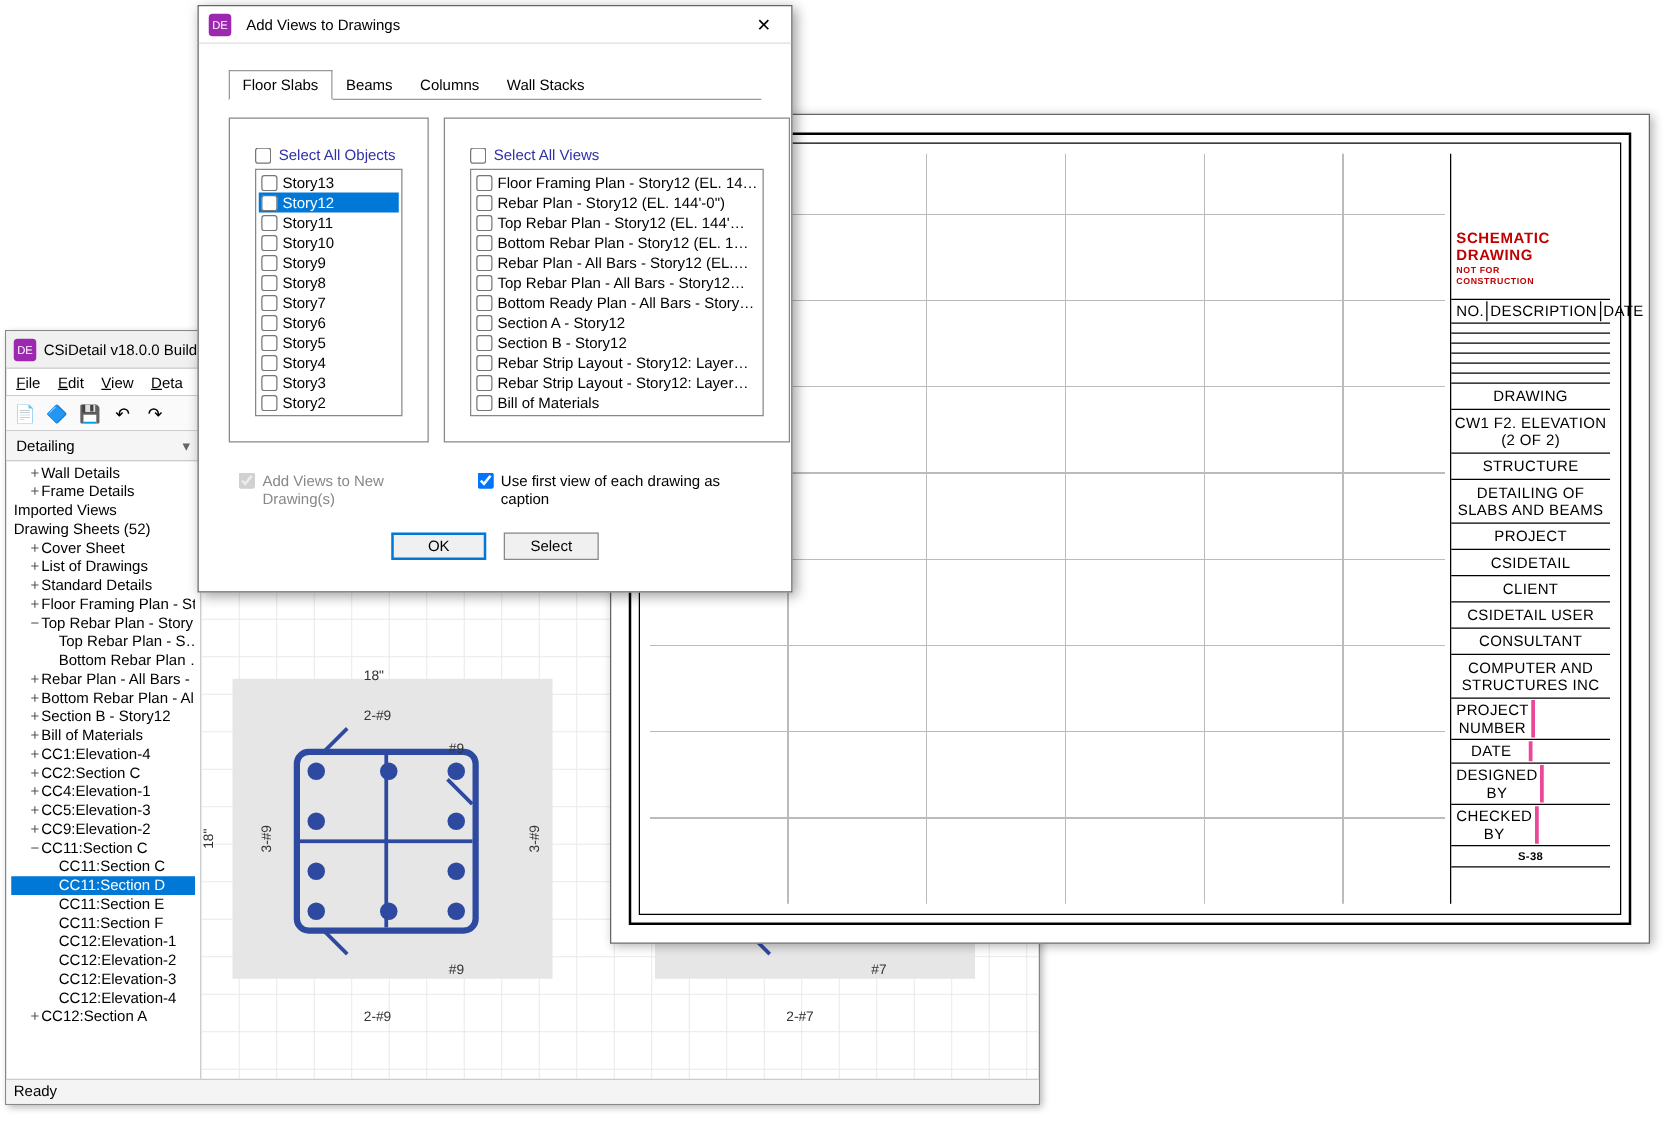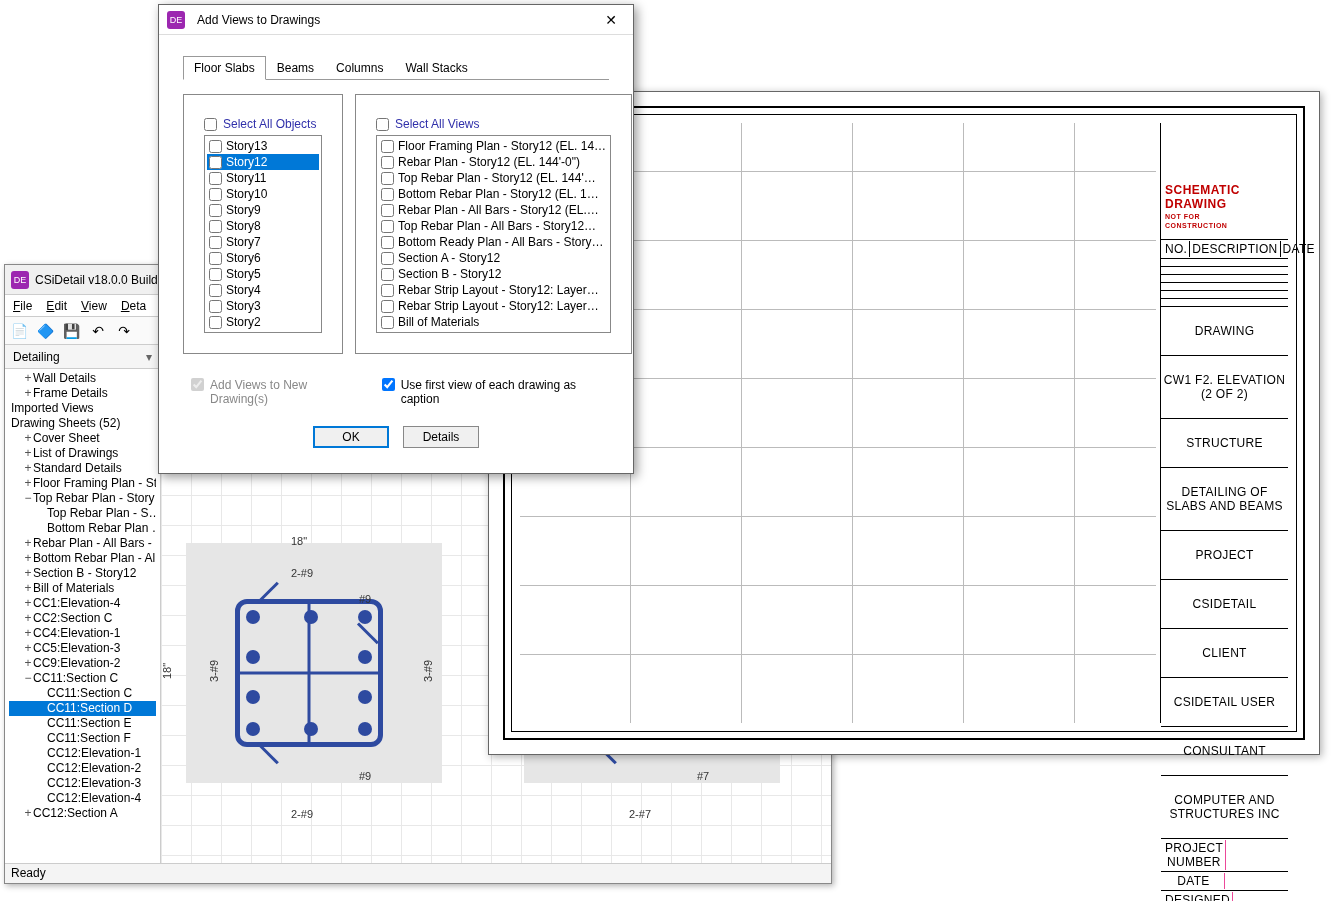--- a/index.html
+++ b/index.html
@@ -101,27 +101,27 @@
 .sheet-plan { position: absolute; left: 8px; top: 8px; right: 140px; bottom: 8px;
   background-image:
     repeating-linear-gradient(0deg, transparent 0, transparent 68px, #bbb 68px, #bbb 69px),
     repeating-linear-gradient(90deg, transparent 0, transparent 110px, #bbb 110px, #bbb 111px);
   background-color: #fff;
 }
 .sheet-title-block { position: absolute; right: 8px; top: 8px; bottom: 8px; width: 128px; border-left: 1px solid #000; display:flex; flex-direction: column; }
 .tb-stamp { text-align: left; color: #c00000; font-weight: bold; font-size: 8px; padding: 60px 4px 10px; letter-spacing: 0.5px; }
 .tb-stamp .l2 { font-size: 7px; margin-top: 2px; }
 .tb-table { flex:1; display:flex; flex-direction: column; font-size: 6px; }
-.tb-row { border-top: 1px solid #000; padding: 17px 2px; text-align: center; letter-spacing: 0.3px; }
+.tb-row { border-top: 1px solid #000; padding: 3px 2px; text-align: center; letter-spacing: 0.3px; }
 .tb-row.h { padding: 1px 2px; }
 .tb-rev { display:flex; }
 .tb-rev div { border-right: 1px solid #000; padding: 1px 2px; }
 .tb-rev div:last-child { border-right: none; }
 .tb-info { display:flex; }
-.tb-info div { flex:1; border-right:1px solid #ec4899; padding:1px 2px; }
+.tb-info div { flex:1; border-right:3px solid #ec4899; padding:1px 2px; }
 .tb-info div:last-child { border-right:none; }
 .tb-sheet { font-size: 9px; font-weight: bold; }
 
 .sect-holder { position:absolute; background:#e6e6e6; }
 
 input[type=checkbox] { width:13px; height:13px; }
 </style>
 </head>
 <body>
 
@@ -461,16 +461,16 @@
           <input type="checkbox" disabled="" checked="" style="">
           <span>Add Views to New Drawing(s)</span>
         </label>
       <label>
           <input type="checkbox" checked="" style="">
           <span>Use first view of each drawing as caption</span>
         </label>
     </div>
     <div class="dlg-buttons">
       <button class="primary">OK</button>
-      <button>Details</button>
+      <button>Select</button>
     </div>
   </div>
 </div>
 
 </body></html>

